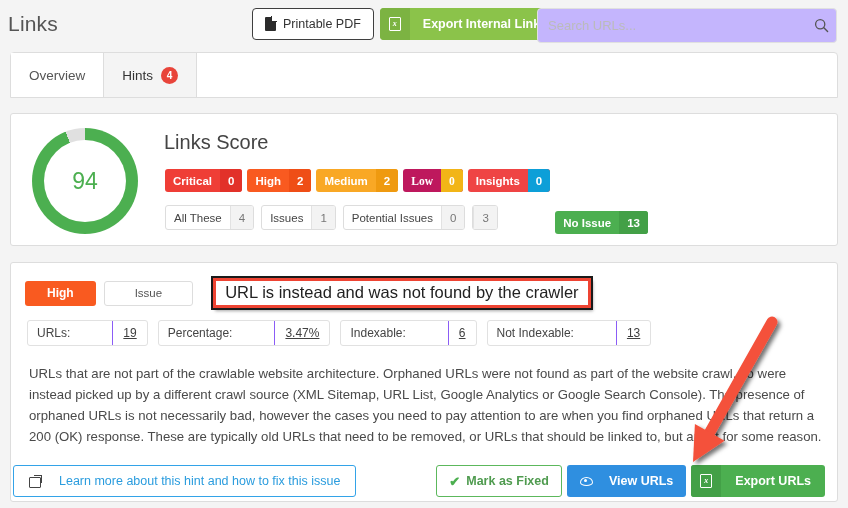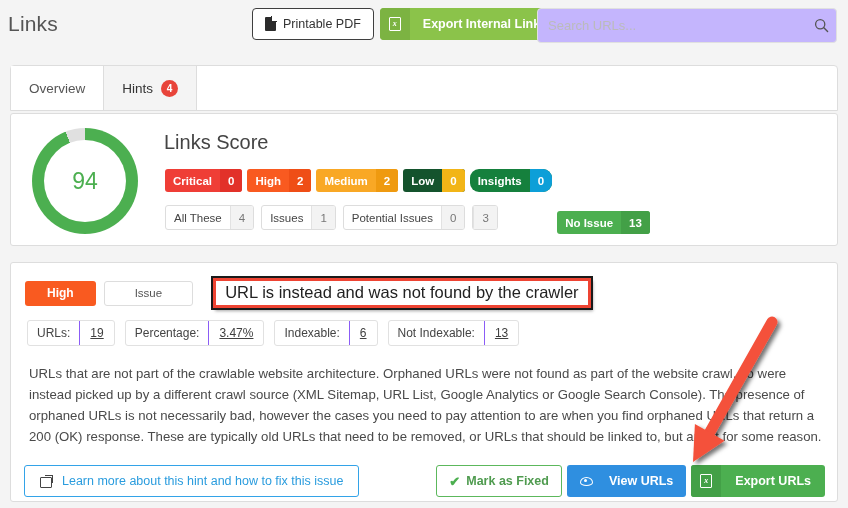--- a/index.html
+++ b/index.html
@@ -72,21 +72,21 @@
   }
   .search-wrap input::placeholder { color: #bbb; }
   .search-ico {
     width: 30px; height: 30px; display: flex; align-items: center; justify-content: center;
     cursor: pointer;
   }
   .search-ico svg { display: block; }
 
   
   .tabs {
-    position: absolute; left: 10px; top: 65px;
+    position: absolute; left: 10px; top: 52px;
     width: 828px; height: 46px;
     background: #fff; border: 1px solid #ddd; border-radius: 4px 4px 0 0;
     display: flex; align-items: stretch;
   }
   .tab {
     display: flex; align-items: center; gap: 8px;
     padding: 0 18px; font-size: 13.5px; color: #555; cursor: pointer;
     border-right: 1px solid #ddd; background: #fff;
   }
   .tab.active { background: #f4f4f4; color: #333; }
@@ -182,42 +182,42 @@
   .hint-title {
     font-size: 16.5px; color: #222; font-weight: 400; white-space: nowrap;
   }
 
   .stats-row {
     position: absolute; left: 16px; top: 57px;
     display: flex; gap: 10px;
   }
   .stat {
     display: inline-flex; align-items: stretch; height: 26px;
-    border: 1px solid #e1e1e1; border-radius: 3px; overflow: hidden; background: #fff;
+    border: 1px solid #e1e1e1; border-radius: 3px; overflow: hidden; background: #fff; gap: 33px;
   }
   .stat .k {
     display: flex; align-items: center; padding: 0 9px;
     font-size: 12px; color: #444;
   }
   .stat .v {
     display: flex; align-items: center; padding: 0 10px;
     font-size: 12px; color: #404040; border-left: 1px solid #8b5cf6; text-decoration: underline;
   }
 
   .hint-desc {
     position: absolute; left: 18px; top: 100px; width: 795px;
     font-size: 13.2px; line-height: 21px; color: #4a4a4a; text-align: left;
   }
 
   .hint-footer {
     position: absolute; left: 0; top: 200px; width: 828px; height: 40px;
   }
   .learn-btn {
-    position: absolute; left: 13px; top: 2px;
-    height: 32px; display: inline-flex; align-items: center; gap: 9px;
+    position: absolute; left: 2px; top: 2px;
+    height: 32px; display: inline-flex; align-items: center; gap: 17px;
     border: 1px solid #33a3e8; border-radius: 3px; background: #fff;
     padding: 0 15px; cursor: pointer;
   }
   .learn-btn .lbl { color: #2a9cde; font-size: 12.5px; }
   .ext-ico { width: 13px; height: 13px; position: relative; display: inline-block; }
   .ext-ico::before {
     content: ""; position: absolute; left: 0; bottom: 0;
     width: 10px; height: 9px; border: 1.4px solid #444; border-radius: 1px;
   }
   .ext-ico::after {
@@ -325,25 +325,25 @@
           <span class="cnt" style="background: rgb(226, 49, 41);">0</span>
         </div>
         <div class="sev" style="background: rgb(249, 90, 32);">
           <span class="name">High</span>
           <span class="cnt" style="background: rgb(239, 78, 22);">2</span>
         </div>
         <div class="sev" style="background: rgb(249, 168, 37);">
           <span class="name">Medium</span>
           <span class="cnt" style="background: rgb(239, 154, 16);">2</span>
         </div>
-        <div class="sev" style="background: #14532d;">
+        <div class="sev" style="background: #be185d; font-family: Liberation Serif, serif;">
           <span class="name">Low</span>
           <span class="cnt" style="background: rgb(242, 181, 23);">0</span>
         </div>
-        <div class="sev" style="background: #15803d; border-radius: 9px;">
+        <div class="sev" style="background: #ef4444;">
           <span class="name">Insights</span>
           <span class="cnt" style="background: rgb(13, 159, 216);">0</span>
         </div>
         <div class="sev" style="background: rgb(76, 175, 80); margin-top: 42px;">
           <span class="name">No Issue</span>
           <span class="cnt" style="background: rgb(67, 160, 71);">13</span>
         </div>
       </div>
     <div class="filt-row" id="filt-row">
         <div class="filt">

